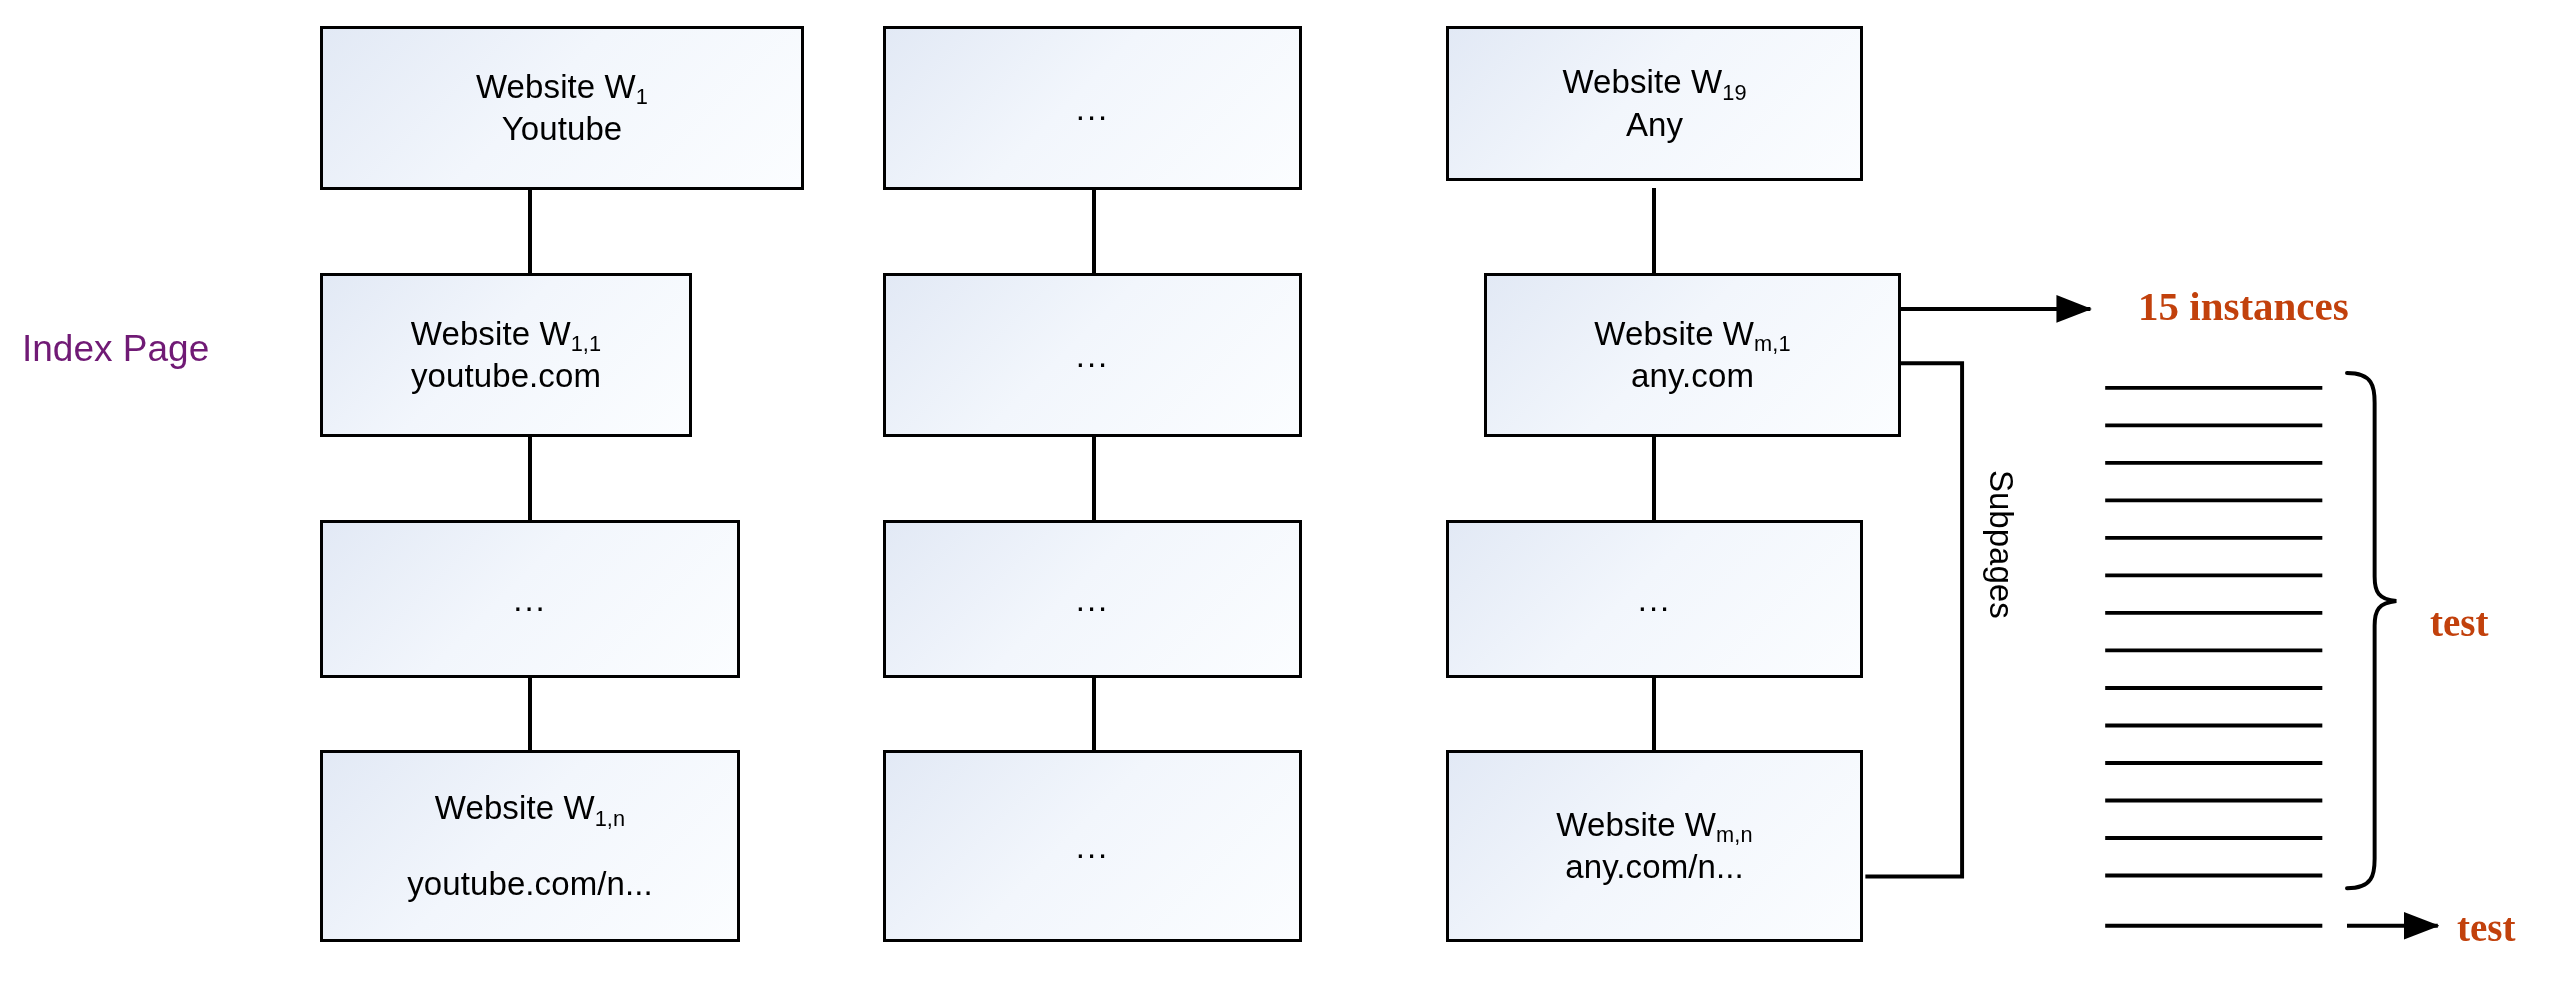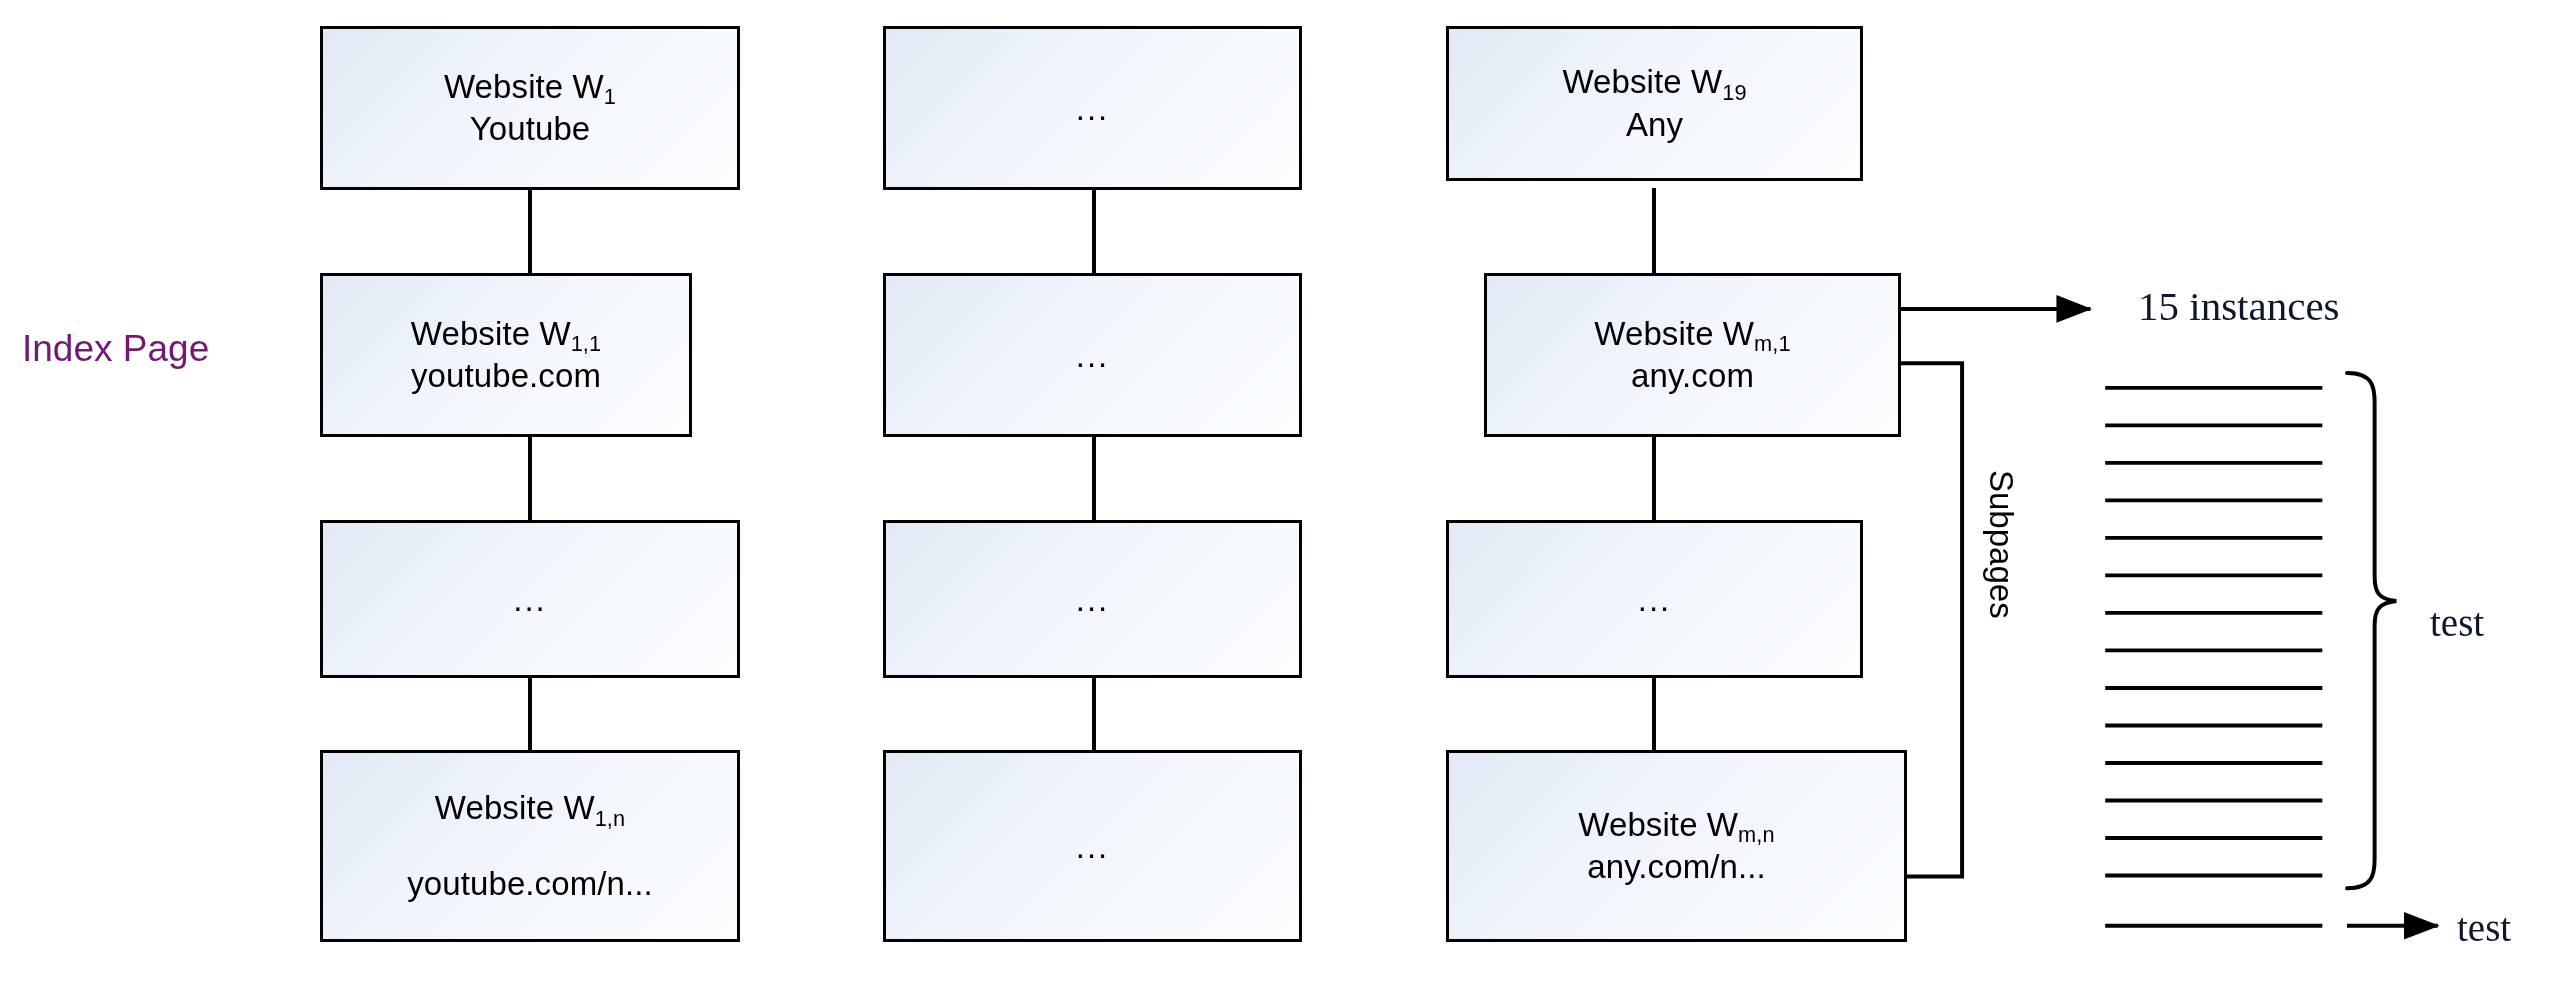--- a/index.html
+++ b/index.html
@@ -83,22 +83,22 @@
     width: 2576px;
     height: 983px;
     z-index: 2;
     pointer-events: none;
   }
 
   
   .serif-label {
     position: absolute;
     font-family: "Liberation Serif", serif;
-    font-weight: normal;
-    color: #0f172a;
+    font-weight: bold;
+    color: #c2410c;
     white-space: nowrap;
   }
   .serif-label.big   { font-size: 41px; }
   .serif-label.mid   { font-size: 39px; }
 </style>
 </head>
 <body>
 
 <div id="canvas">
 
@@ -155,21 +155,21 @@
                C 2410 611, 2406 618, 2406 634
                L 2406 870
                C 2406 886, 2404 900, 2378 900" fill="none" stroke="#000000" stroke-width="4" stroke-linecap="round"></path>
     </g>
 
     <g>
       <line x1="2378" y1="938" x2="2470" y2="938" stroke="#000000" stroke-width="4" marker-end="url(#arrowhead)"></line>
     </g>
   </svg>
 
-  <div class="node" style="left:320px; top:26px; width:420px; height:164px;">
+  <div class="node" style="left:320px; top:26px; width:484px; height:164px;">
     <span class="line1">Website W<sub>1</sub></span>
     <span class="line2">Youtube</span>
   </div>
 
   <div class="node" style="left:320px; top:273px; width:372px; height:164px;">
     <span class="line1">Website W<sub>1,1</sub></span>
     <span class="line2">youtube.com</span>
   </div>
 
   <div class="node" style="left:320px; top:520px; width:420px; height:158px;">
@@ -204,21 +204,21 @@
 
   <div class="node" style="left:1484px; top:273px; width:417px; height:164px;">
     <span class="line1">Website W<sub>m,1</sub></span>
     <span class="line2">any.com</span>
   </div>
 
   <div class="node" style="left:1446px; top:520px; width:417px; height:158px;">
     <span class="ellipsis">...</span>
   </div>
 
-  <div class="node" style="left:1446px; top:750px; width:461px; height:192px;">
+  <div class="node" style="left:1446px; top:750px; width:417px; height:192px;">
     <span class="line1">Website W<sub>m,n</sub></span>
     <span class="line2">any.com/n...</span>
   </div>
 
   <div class="side-label" style="left:22px; top:328px;">Index Page</div>
 
   <div class="rot-label" style="left:2020px; top:470px;">Subpages</div>
 
   <div class="serif-label big" style="left:2138px; top:282px;">15 instances</div>
 

